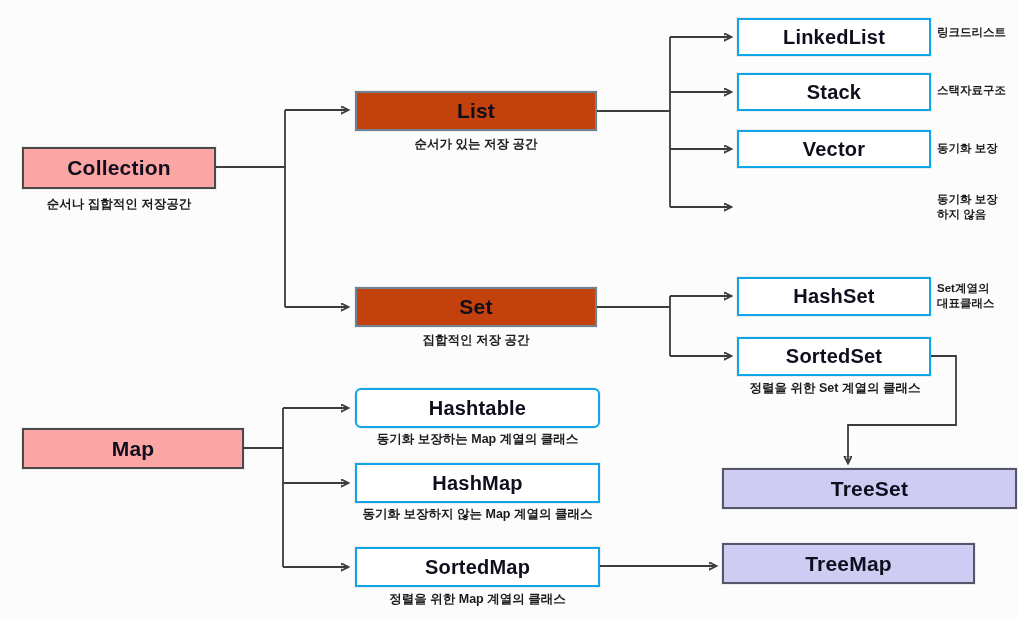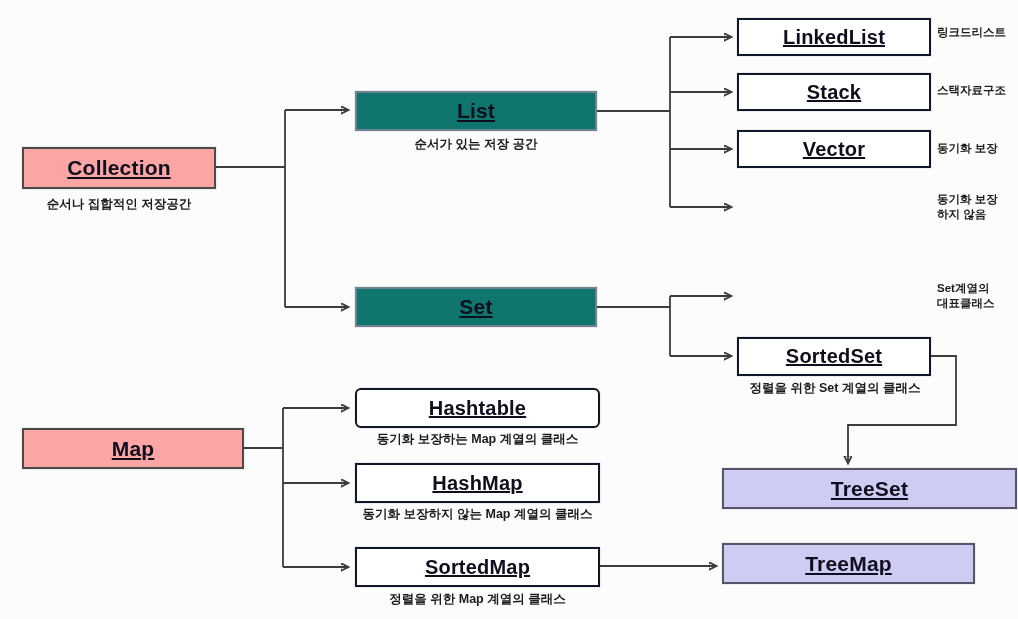--- a/index.html
+++ b/index.html
@@ -1,22 +1,22 @@
 <!DOCTYPE html>
 <html><head>
 <meta charset="utf-8">
 <style>
   html,body{margin:0;padding:0;}
   body{background:#ffffff;font-family:"Liberation Sans",sans-serif;}
   .canvas{position:relative;width:1018px;height:619px;background:#fcfcfc;overflow:hidden;}
   .node{position:absolute;box-sizing:border-box;display:flex;align-items:center;justify-content:center;
-        font-weight:bold;color:#0e0e1c;background:#ffffff;border:2px solid #0f172a;
-        font-size:21px;letter-spacing:0.2px;box-shadow:0 0 0 1px rgba(0,0,0,0.06);text-decoration:underline;}
+        font-weight:bold;color:#0e0e1c;background:#ffffff;border:2px solid #0ea5e9;
+        font-size:21px;letter-spacing:0.2px;box-shadow:0 0 0 1px rgba(0,0,0,0.06);}
   .node.root{background:#fca5a5;border-color:#4a4a4a;}
-  .node.iface{background:#0f766e;border-color:#6e8291;}
+  .node.iface{background:#c2410c;border-color:#6e8291;}
   .node.tree{background:#cfccf3;border-color:#56566b;}
   .node.small-label{font-size:20px;}
   .caption{position:absolute;font-size:12.5px;font-weight:bold;color:#1b1b1b;text-align:center;line-height:1.25;}
   .note{position:absolute;font-size:11.5px;font-weight:bold;color:#1b1b1b;white-space:pre-line;line-height:1.3;}
   svg.edges{position:absolute;left:0;top:0;pointer-events:none;}
   svg.edges path{fill:none;stroke:#3c3c3c;stroke-width:1.8;}
 </style>
 </head>
 <body>
 
@@ -59,33 +59,35 @@
 
   <div class="node root" style="left:22px;top:147px;width:194px;height:42px;">Collection</div>
   <div class="caption" style="left:22px;top:197px;width:194px;">순서나 집합적인 저장공간</div>
 
   <div class="node root" style="left:22px;top:428px;width:222px;height:41px;">Map</div>
 
   <div class="node iface" style="left:355px;top:91px;width:242px;height:40px;">List</div>
   <div class="caption" style="left:355px;top:137px;width:242px;text-align:center;">순서가 있는 저장 공간</div>
 
   <div class="node iface" style="left:355px;top:287px;width:242px;height:40px;">Set</div>
+  <div class="caption" style="left:355px;top:333px;width:242px;">집합적인 저장 공간</div>
 
   <div class="node small-label" style="left:737px;top:18px;width:194px;height:38px;">LinkedList</div>
   <div class="note" style="left:937px;top:25px;width:80px;">링크드리스트</div>
 
   <div class="node small-label" style="left:737px;top:73px;width:194px;height:38px;">Stack</div>
   <div class="note" style="left:937px;top:83px;width:80px;">스택자료구조</div>
 
   <div class="node small-label" style="left:737px;top:130px;width:194px;height:38px;">Vector</div>
   <div class="note" style="left:937px;top:141px;width:80px;">동기화 보장</div>
 
   <div class="note" style="left:937px;top:192px;width:80px;">동기화 보장
 하지 않음</div>
 
+  <div class="node small-label" style="left:737px;top:277px;width:194px;height:39px;">HashSet</div>
   <div class="note" style="left:937px;top:281px;width:80px;">Set계열의
 대표클래스</div>
 
   <div class="node small-label" style="left:737px;top:337px;width:194px;height:39px;">SortedSet</div>
   <div class="caption" style="left:715px;top:381px;width:240px;">정렬을 위한 Set 계열의 클래스</div>
 
   <div class="node tree" style="left:722px;top:468px;width:295px;height:41px;">TreeSet</div>
 
   <div class="node small-label" style="left:355px;top:388px;width:245px;height:40px;border-radius:6px;">Hashtable</div>
   <div class="caption" style="left:340px;top:432px;width:275px;">동기화 보장하는 Map 계열의 클래스</div>

